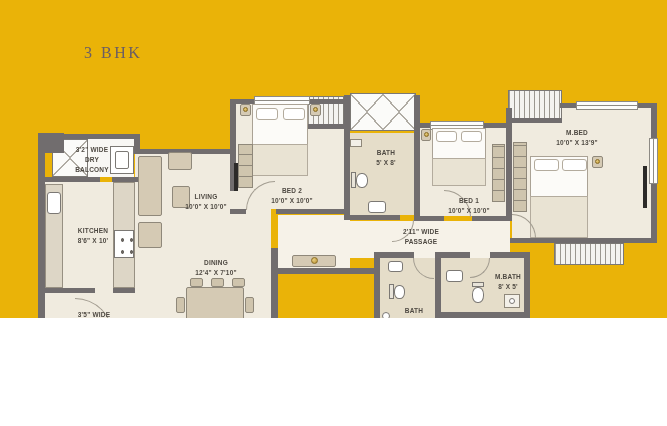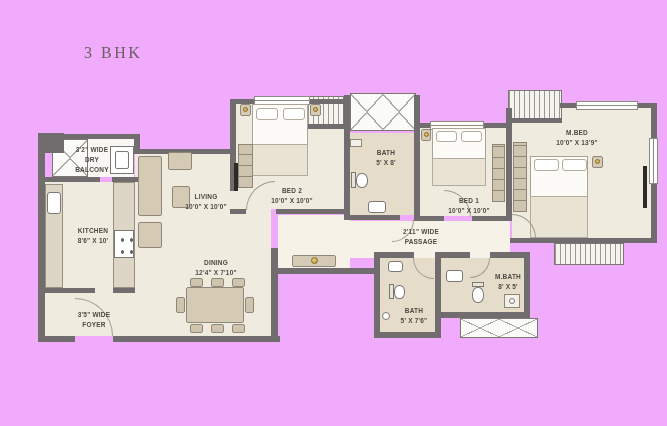--- a/index.html
+++ b/index.html
@@ -1,16 +1,16 @@
 <!DOCTYPE html>
 <html style="--wall: #716d6e; --floor: #f0ebdf; --floor-light: #f6f2e8; --bath: #e5ddc9; --furniture: #d5cab4; --furniture-border: #8f887a; --line: #a29c90; --text: #4e4942; --title: #6b5e64;"><head>
 <meta charset="utf-8">
 <style>
   html,body{margin:0;padding:0;background:#fff;}
-  .plan{position:relative;width:667px;height:426px;background:#f0abfc;overflow:hidden;
+  .plan{position:relative;width:667px;height:318px;background:#eab308;overflow:hidden;
         font-family:"Liberation Sans",sans-serif;}
   .title{position:absolute;font:400 16px "Liberation Serif",serif;letter-spacing:2.5px;
          color:var(--title,#6b5e64);}
   .wall{position:absolute;background:var(--wall,#716d6e);}
   .floor{position:absolute;background:var(--floor,#f0ebdf);}
   .floorL{position:absolute;background:var(--floor-light,#f6f2e8);}
   .floorW{position:absolute;background:#f8f7f4;}
   .bathf{position:absolute;background:var(--bath,#e5ddc9);}
   .furn{position:absolute;background:var(--furniture,#d5cab4);border:1px solid var(--furniture-border,#8f887a);
         box-sizing:border-box;border-radius:2px;}

